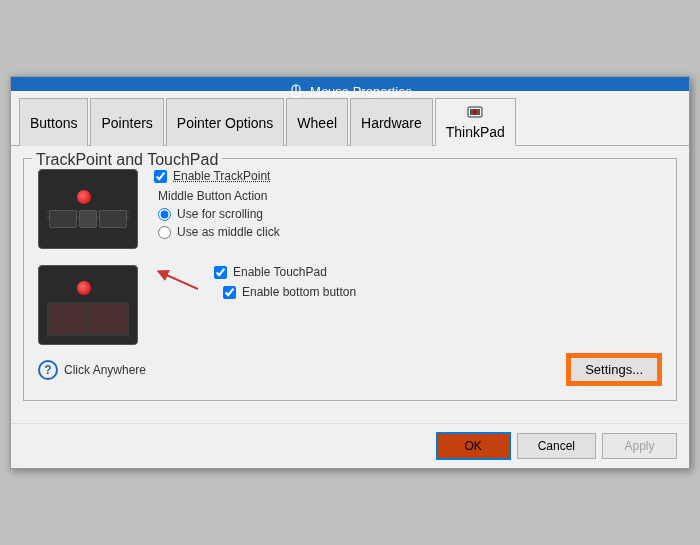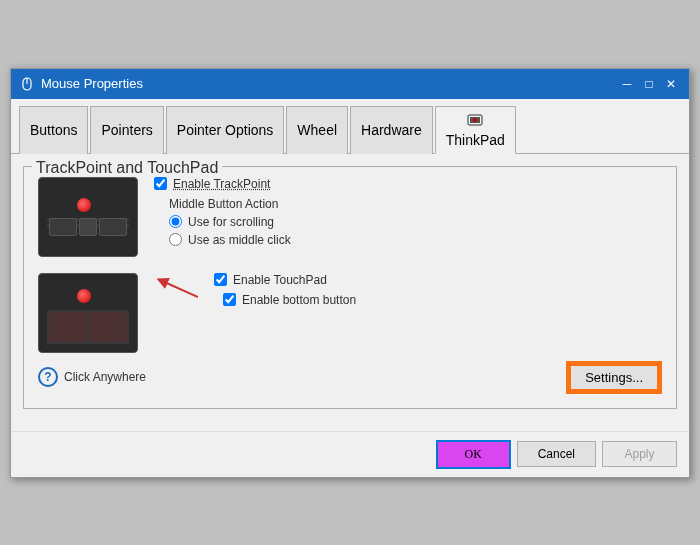--- a/index.html
+++ b/index.html
@@ -20,21 +20,22 @@
       border: 1px solid #999;
       box-shadow: 2px 2px 8px rgba(0,0,0,0.4);
     }
     .title-bar {
       background: #1a6bbf;
       color: white;
       display: flex;
       align-items: center;
       justify-content: space-between;
       padding: 6px 8px;
-      height: 30px;
+      height: 14px;
+      flex-direction: column;
     }
     .title-bar-left {
       display: flex;
       align-items: center;
       gap: 6px;
     }
     .title-text {
       font-size: 13px;
       font-weight: 400;
     }
@@ -197,21 +198,21 @@
       align-items: center;
       gap: 6px;
       margin-bottom: 6px;
     }
     .checkbox-row input[type=checkbox] {
       width: 13px;
       height: 13px;
       cursor: pointer;
     }
     .radio-group {
-      margin-left: 15px;
+      margin-left: 4px;
       margin-bottom: 4px;
     }
     .radio-group-label {
       font-size: 12px;
       color: #333;
       margin-bottom: 4px;
     }
     .radio-row {
       display: flex;
       align-items: center;
@@ -271,24 +272,23 @@
     }
     .footer-btn {
       padding: 5px 20px;
       font-size: 12px;
       cursor: pointer;
       border: 1px solid #adadad;
       background: #e1e1e1;
       min-width: 75px;
     }
     .footer-btn.primary {
-      background: #d946ef;
+      background: #c2410c;
       border-color: #0078d7;
       border-width: 2px;
-      font-family: Liberation Serif, serif;
     }
     .footer-btn.disabled {
       color: #a0a0a0;
       cursor: default;
       background: #e8e8e8;
     }
 
     .touchpad-section {
       display: flex;
       align-items: flex-start;

